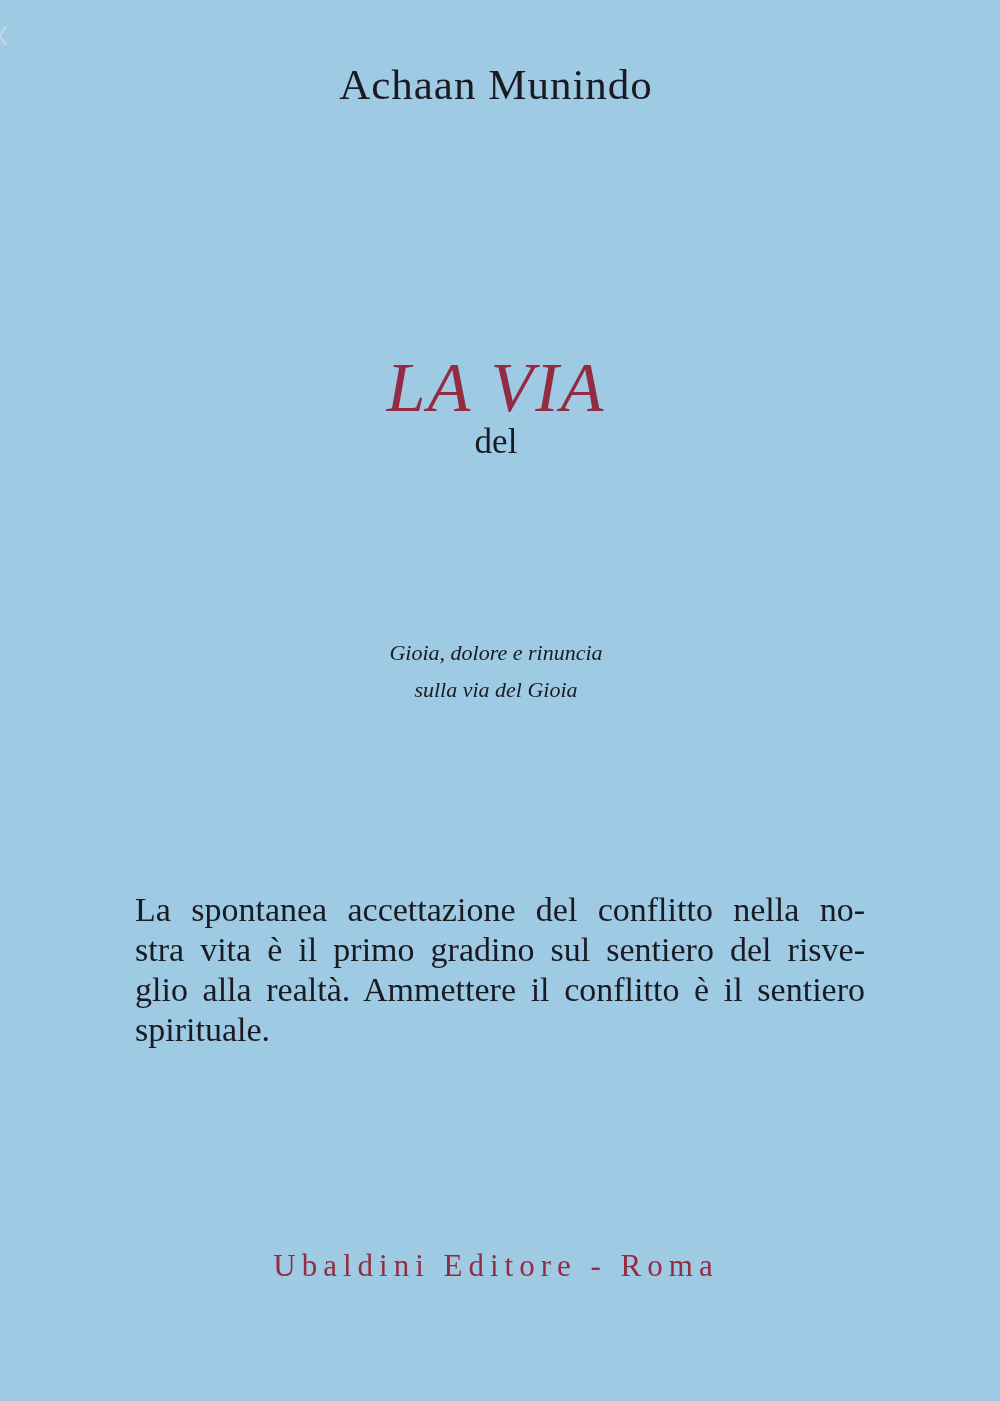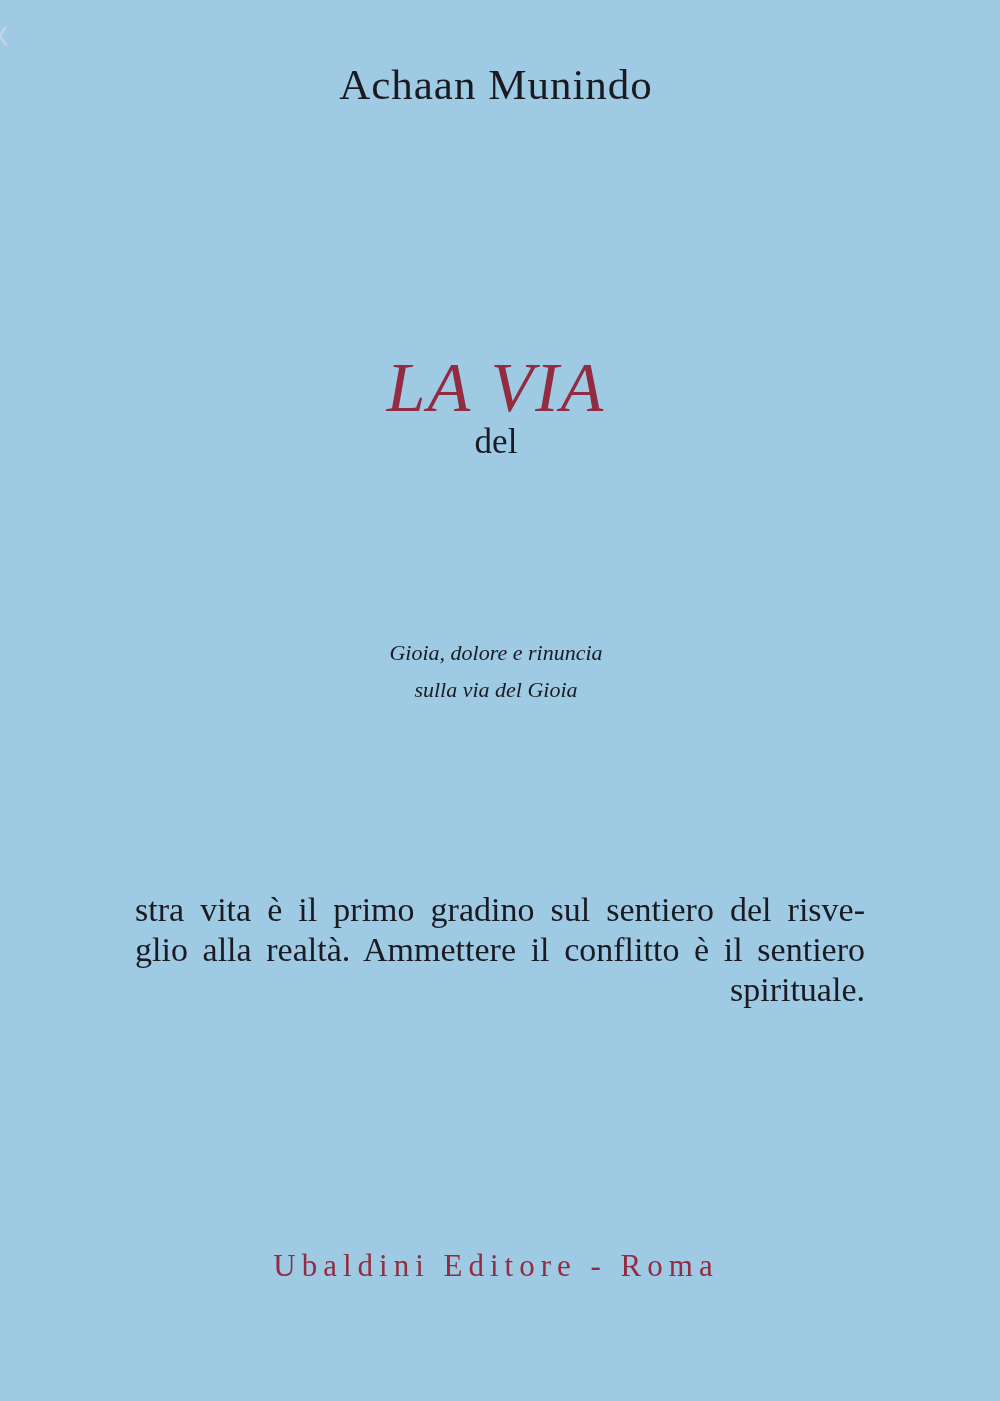--- a/index.html
+++ b/index.html
@@ -76,21 +76,21 @@
     top: 890px;
     font-size: 34px;
     color: var(--ink);
     line-height: 40px;
   }
   .quote .jline {
     text-align: justify;
     text-align-last: justify;
   }
   .quote .cline {
-    text-align: right;
+    text-align: left;
   }
   .publisher {
     top: 1248px;
     font-size: 31px;
     color: var(--red);
     letter-spacing: 6px;
   }
 </style>
 </head>
 <body>
@@ -105,20 +105,21 @@
 
   <div class="centered title-line2">del</div>
 
 
   <div class="centered subtitle">
     <div>Gioia, dolore  e rinuncia</div>
     <div>sulla via del Gioia</div>
   </div>
 
   <div class="quote">
+    <div class="jline">La spontanea accettazione del conflitto nella no-</div>
     <div class="jline">stra vita è il primo gradino sul sentiero del risve-</div>
     <div class="jline">glio alla realtà. Ammettere il conflitto è il sentiero</div>
     <div class="cline">spirituale.</div>
   </div>
 
   <div class="centered publisher">Ubaldini Editore - Roma</div>
 
 </div>
 
 </body></html>

